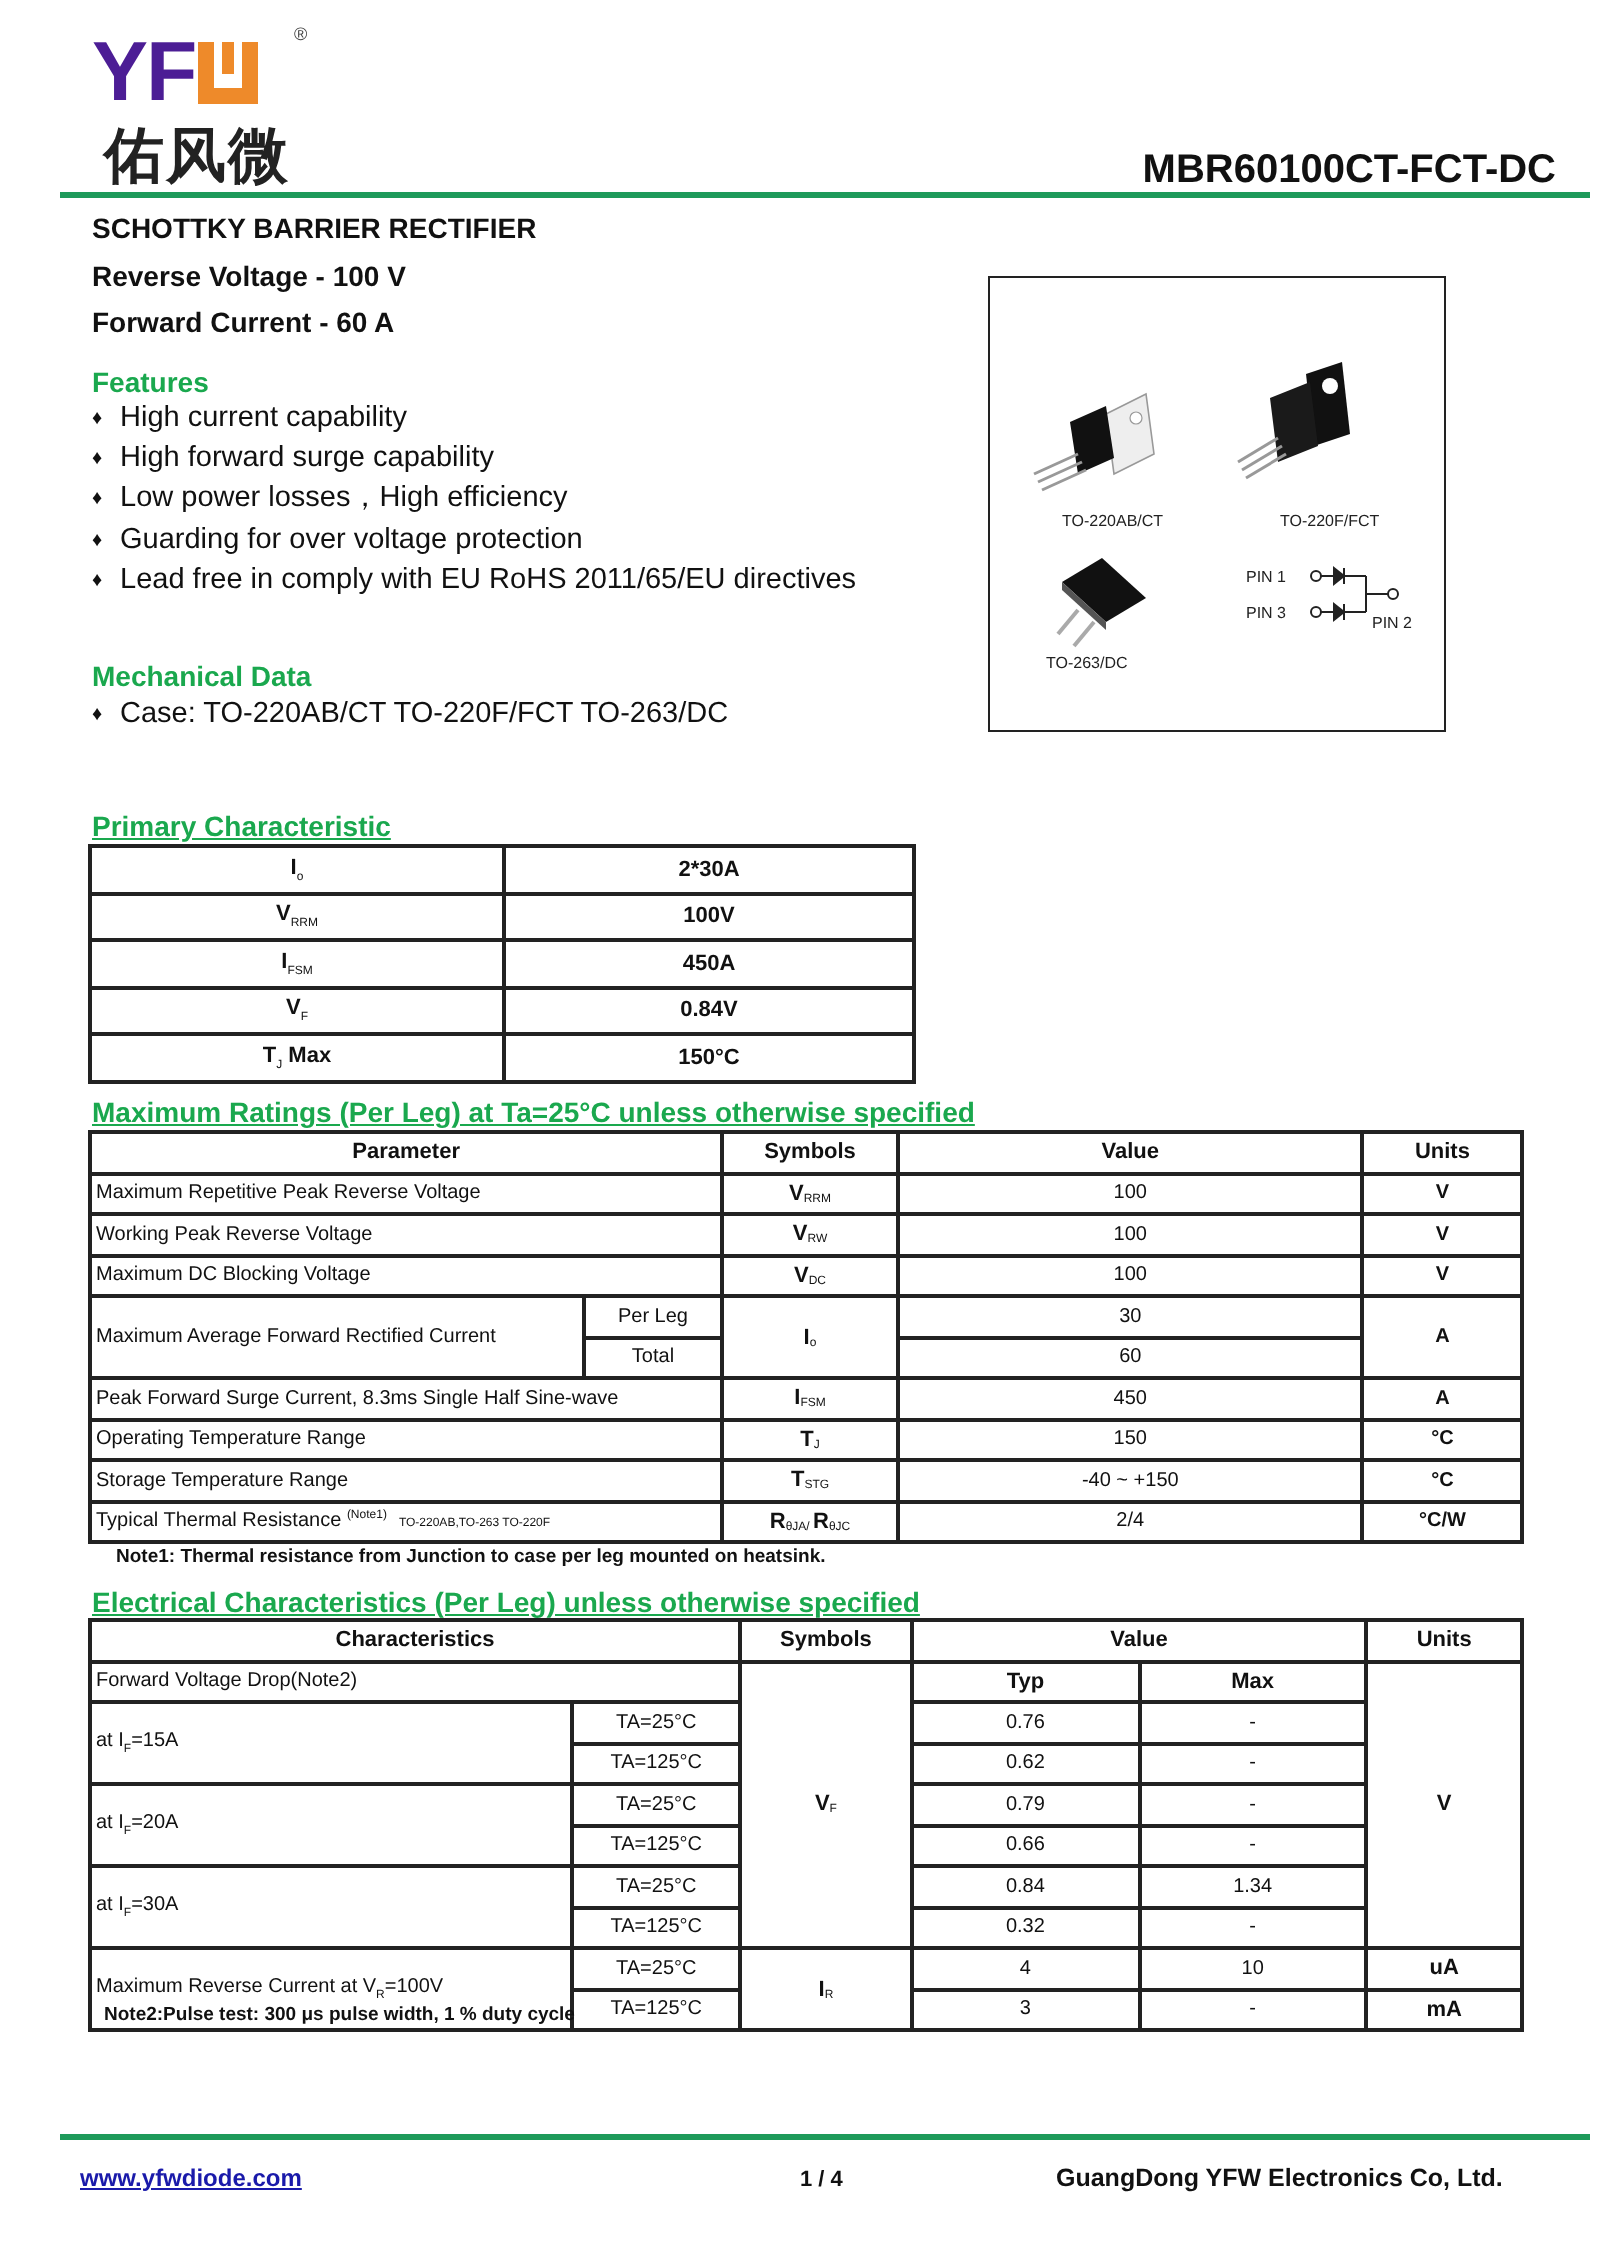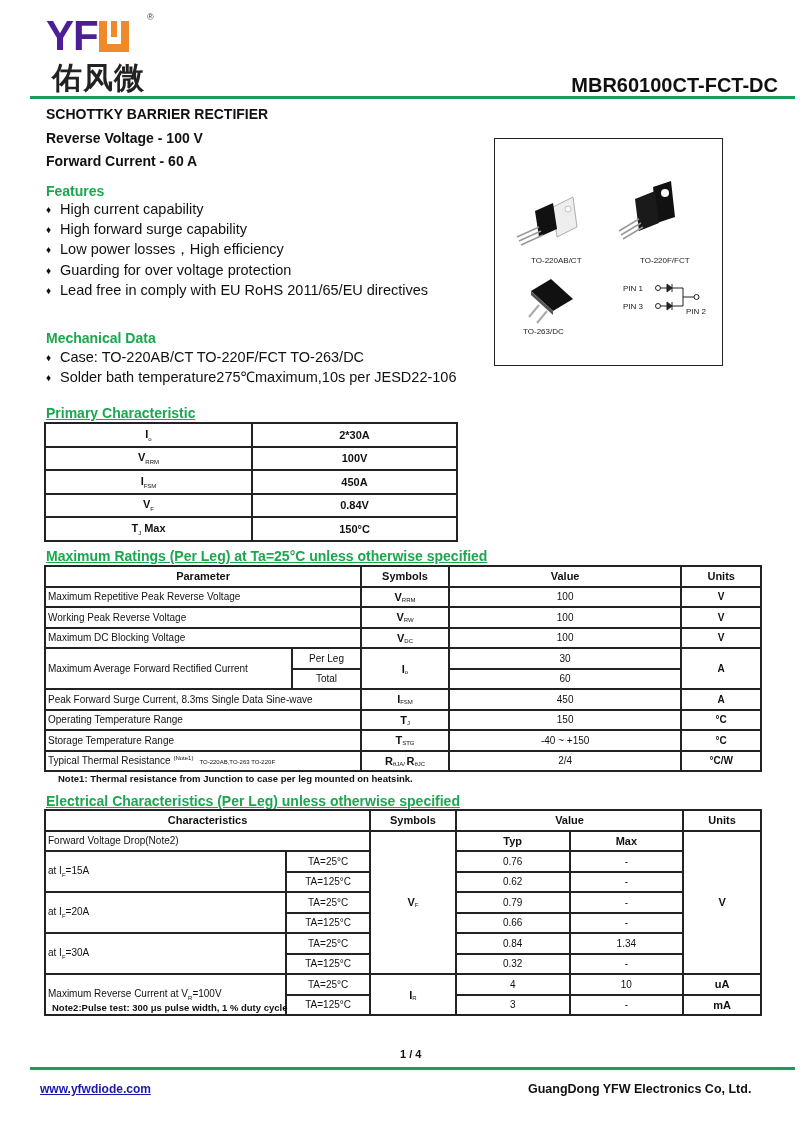--- a/index.html
+++ b/index.html
@@ -39,21 +39,21 @@
   .b { font-weight: bold; }
   .sym { font-weight: bold; font-size: 11px; text-align: center; }
   .sym sub { font-size: 6px; font-weight: normal; vertical-align: -1px; }
   .prim td { height: 23.5px; font-size: 11px; font-weight: bold; text-align: center; }
   .prim sub { font-size: 6px; font-weight: normal; }
   .small-note { font-size: 6px; vertical-align: 4px; }
   .tiny { font-size: 6px; margin-left: 6px; }
   .note { font-size: 9.5px; font-weight: bold; }
 
   .footer-link { left: 40px; top: 1082px; font-size: 12px; font-weight: bold; color: #1a1aaa; text-decoration: underline; }
-  .footer-page { left: 400px; top: 1048px; font-size: 11px; font-weight: bold; }
+  .footer-page { left: 400px; top: 1084px; font-size: 11px; font-weight: bold; }
   .footer-co { left: 528px; top: 1082px; font-size: 12.5px; font-weight: bold; }
 </style>
 </head>
 <body>
 
 <div class="abs logo-latin">
   <span class="g">YF</span><span class="logo-u"></span>
 </div>
 <div class="abs logo-reg">®</div>
 <div class="abs logo-cn">佑风微</div>
@@ -69,21 +69,20 @@
   <li><span class="dia">♦</span><span>High current capability</span></li>
   <li><span class="dia">♦</span><span>High forward surge capability</span></li>
   <li><span class="dia">♦</span><span>Low power losses，High efficiency</span></li>
   <li><span class="dia">♦</span><span>Guarding for over voltage protection</span></li>
   <li><span class="dia">♦</span><span>Lead free in comply with EU RoHS 2011/65/EU directives</span></li>
 </ul>
 
 <div class="abs sec-head" style="left:46px;top:330px">Mechanical Data</div>
 <ul class="abs bullets" style="left:46px;top:347px">
   <li><span class="dia">♦</span><span>Case: TO-220AB/CT TO-220F/FCT TO-263/DC</span></li>
-  <li><span class="dia">♦</span><span>Solder bath temperature275℃maximum,10s per JESD22-106</span></li>
 </ul>
 
 <div class="abs pkg-box">
   <svg width="226" height="255" viewBox="0 0 226 255" style="position:absolute;left:0;top:0">
 
     <g>
       <polygon points="58,68 78,58 82,88 62,98" fill="#eee" stroke="#999" stroke-width="0.8"></polygon>
       <polygon points="40,72 58,64 62,90 44,98" fill="#111"></polygon>
       <circle cx="73" cy="70" r="3" fill="#fff" stroke="#999" stroke-width="0.6"></circle>
       <line x1="44" y1="88" x2="22" y2="98" stroke="#999" stroke-width="1.5"></line>
@@ -189,21 +188,21 @@
     <td class="c" style="width:68px">Per Leg</td>
     <td rowspan="2" class="sym"><span>I</span><sub>o</sub></td>
     <td class="c">30</td>
     <td rowspan="2" class="c b">A</td>
   </tr>
   <tr>
     <td class="c">Total</td>
     <td class="c">60</td>
   </tr>
   <tr>
-    <td colspan="2">Peak Forward Surge Current, 8.3ms Single Data Sine-wave</td>
+    <td colspan="2">Peak Forward Surge Current, 8.3ms Single Half Sine-wave</td>
     <td class="sym"><span>I</span><sub>FSM</sub></td>
     <td class="c">450</td>
     <td class="c b">A</td>
   </tr>
   <tr>
     <td colspan="2">Operating Temperature Range</td>
     <td class="sym"><span>T</span><sub>J</sub></td>
     <td class="c">150</td>
     <td class="c b">°C</td>
   </tr>

